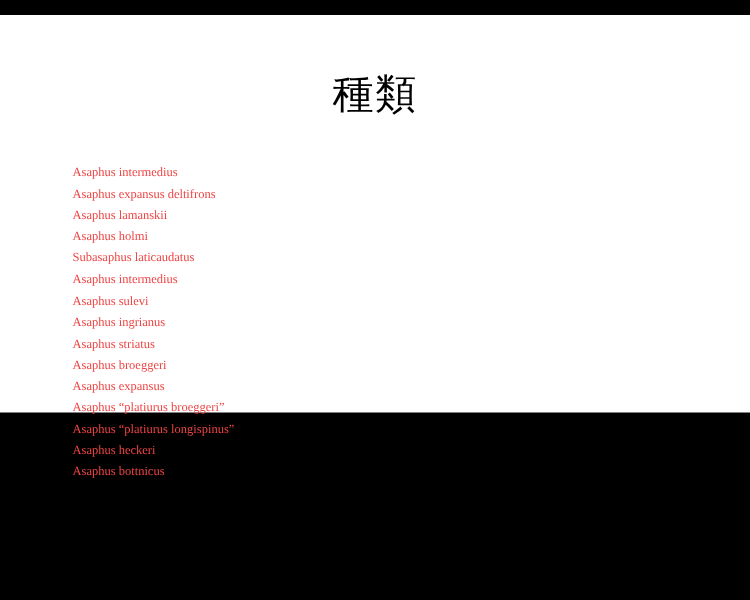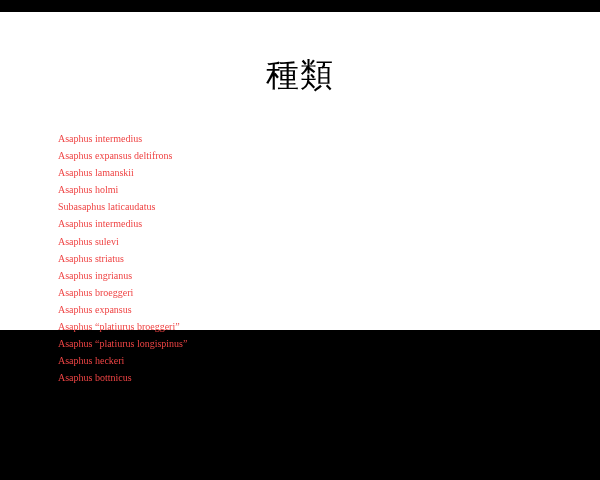--- a/index.html
+++ b/index.html
@@ -68,22 +68,22 @@
   <div class="slide">
     <div class="slide-title">種類</div>
     <ul class="species-list">
       <li>Asaphus intermedius</li>
       <li>Asaphus expansus deltifrons</li>
       <li>Asaphus lamanskii</li>
       <li>Asaphus holmi</li>
       <li>Subasaphus laticaudatus</li>
       <li>Asaphus intermedius</li>
       <li>Asaphus sulevi</li>
+      <li>Asaphus ingrianus</li>
       <li>Asaphus striatus</li>
-      <li>Asaphus ingrianus</li>
       <li>Asaphus broeggeri</li>
       <li>Asaphus expansus</li>
       <li>Asaphus “platiurus broeggeri”</li>
       <li>Asaphus “platiurus longispinus”</li>
       <li>Asaphus heckeri</li>
       <li>Asaphus bottnicus</li>
     </ul>
   </div>
 </div>
 

